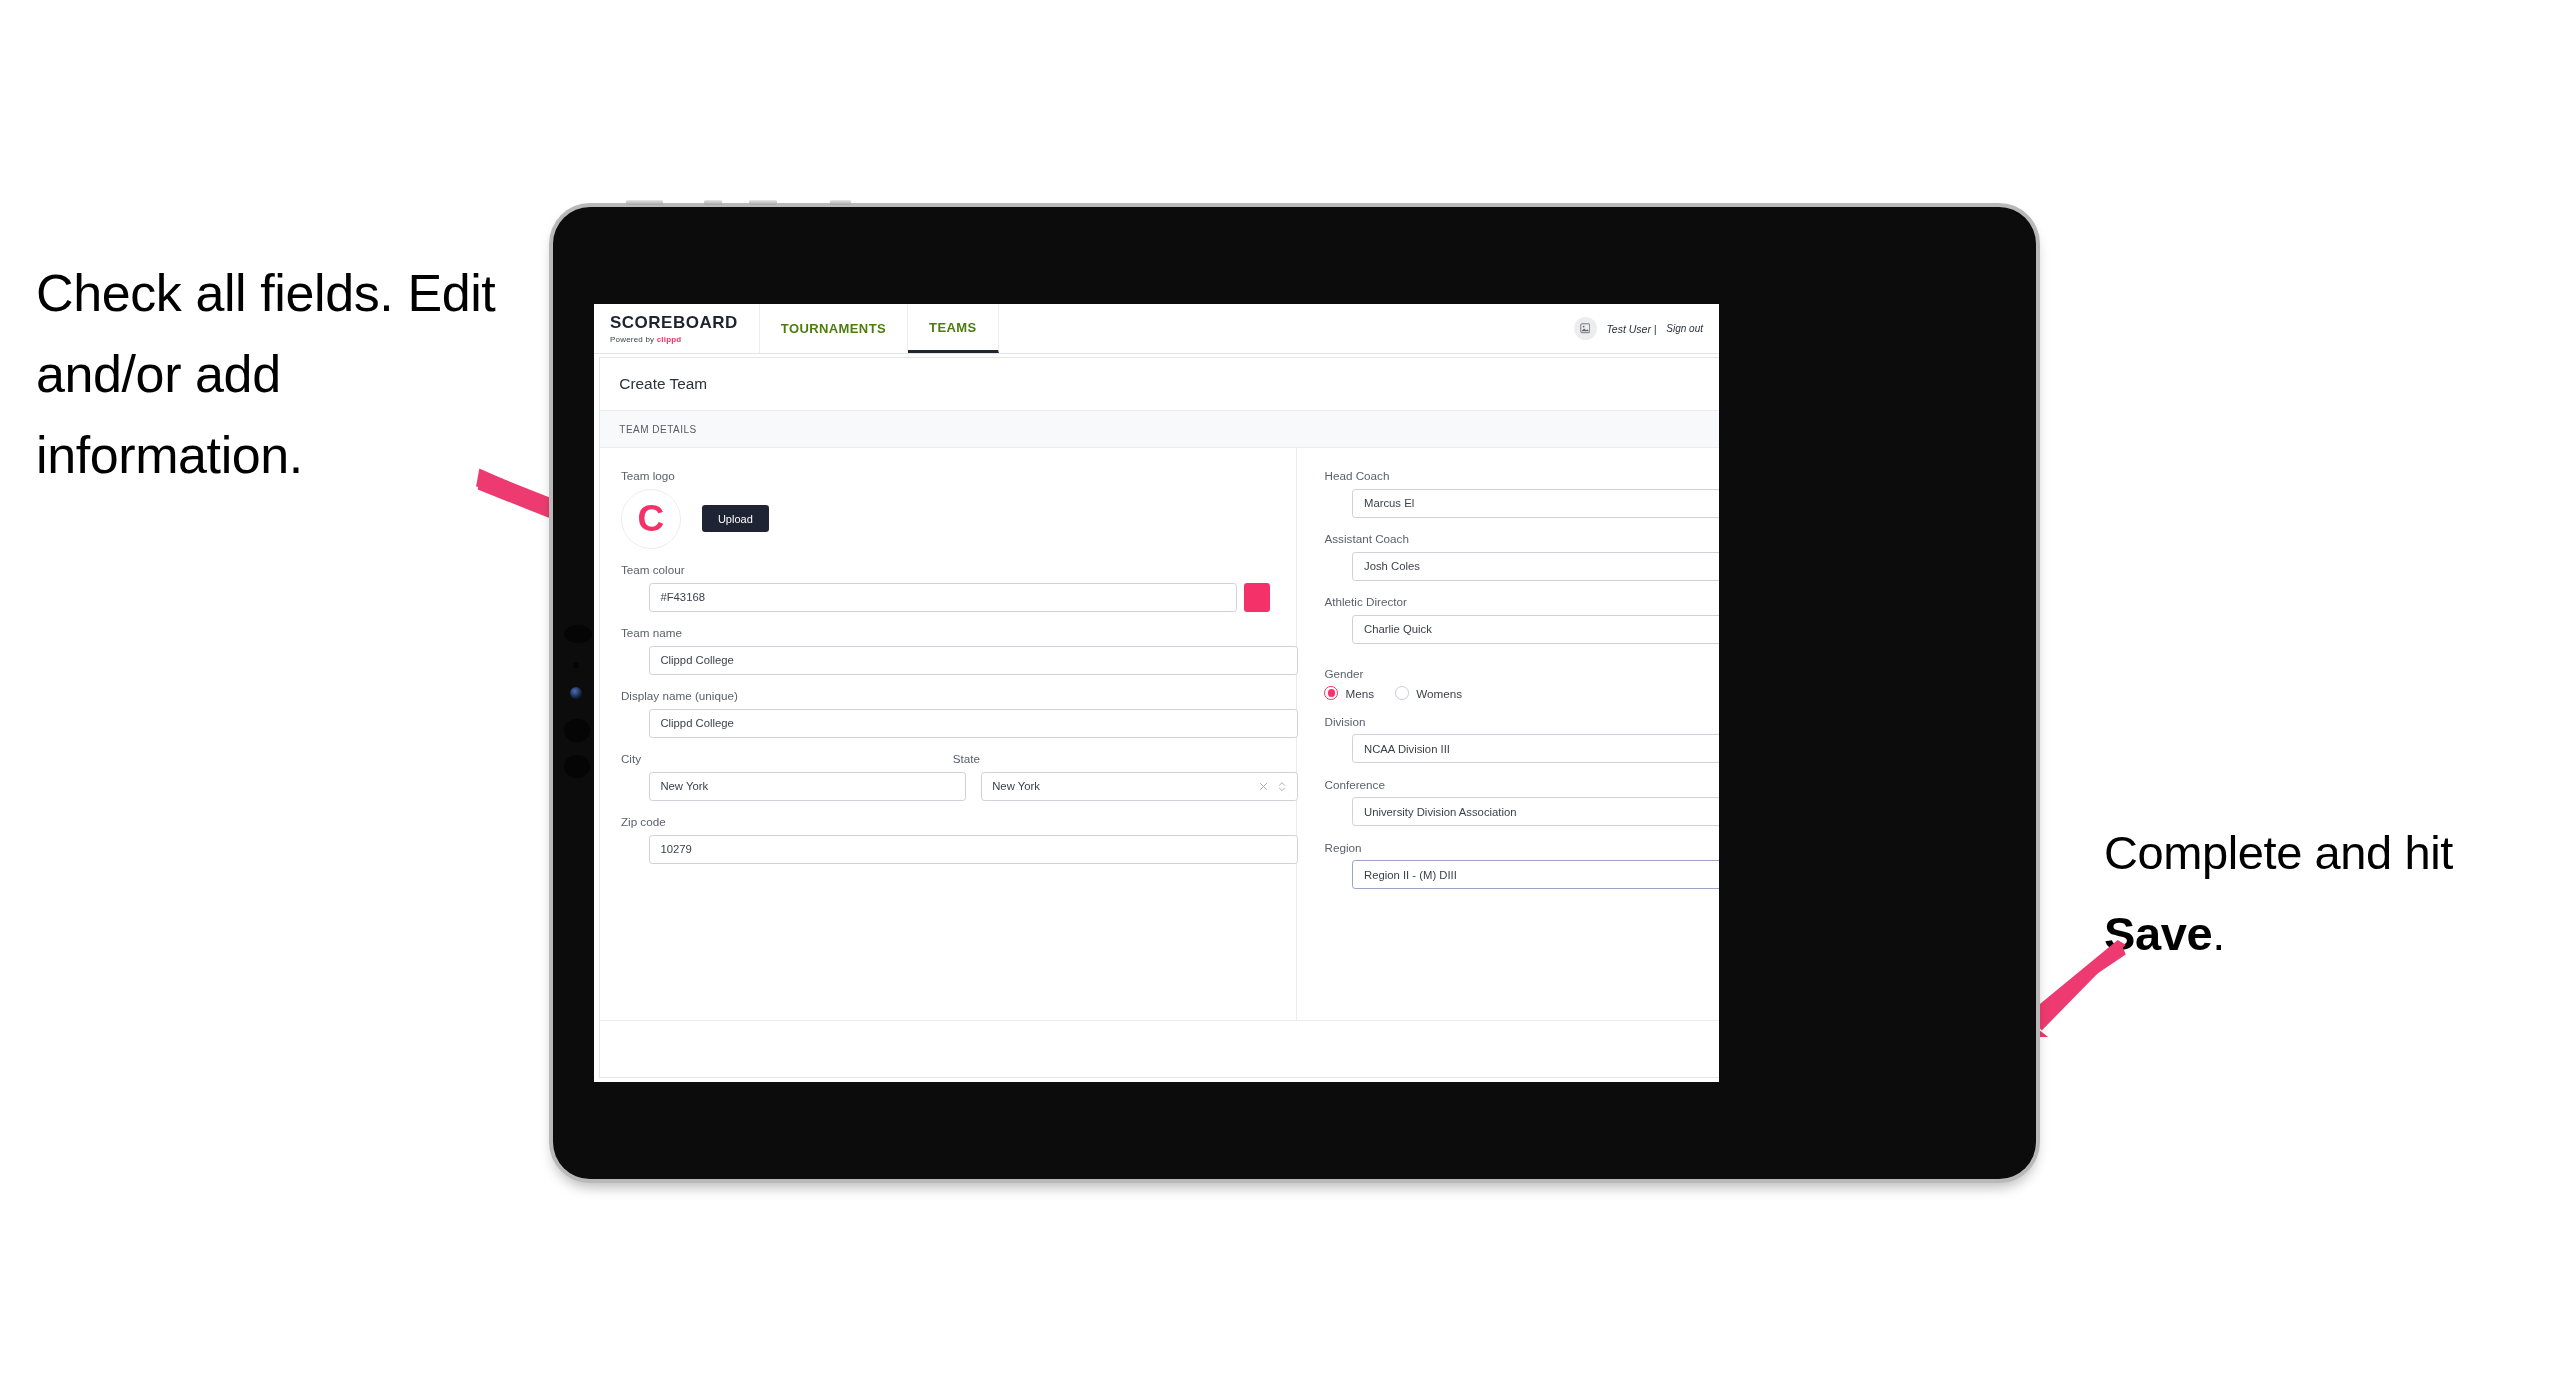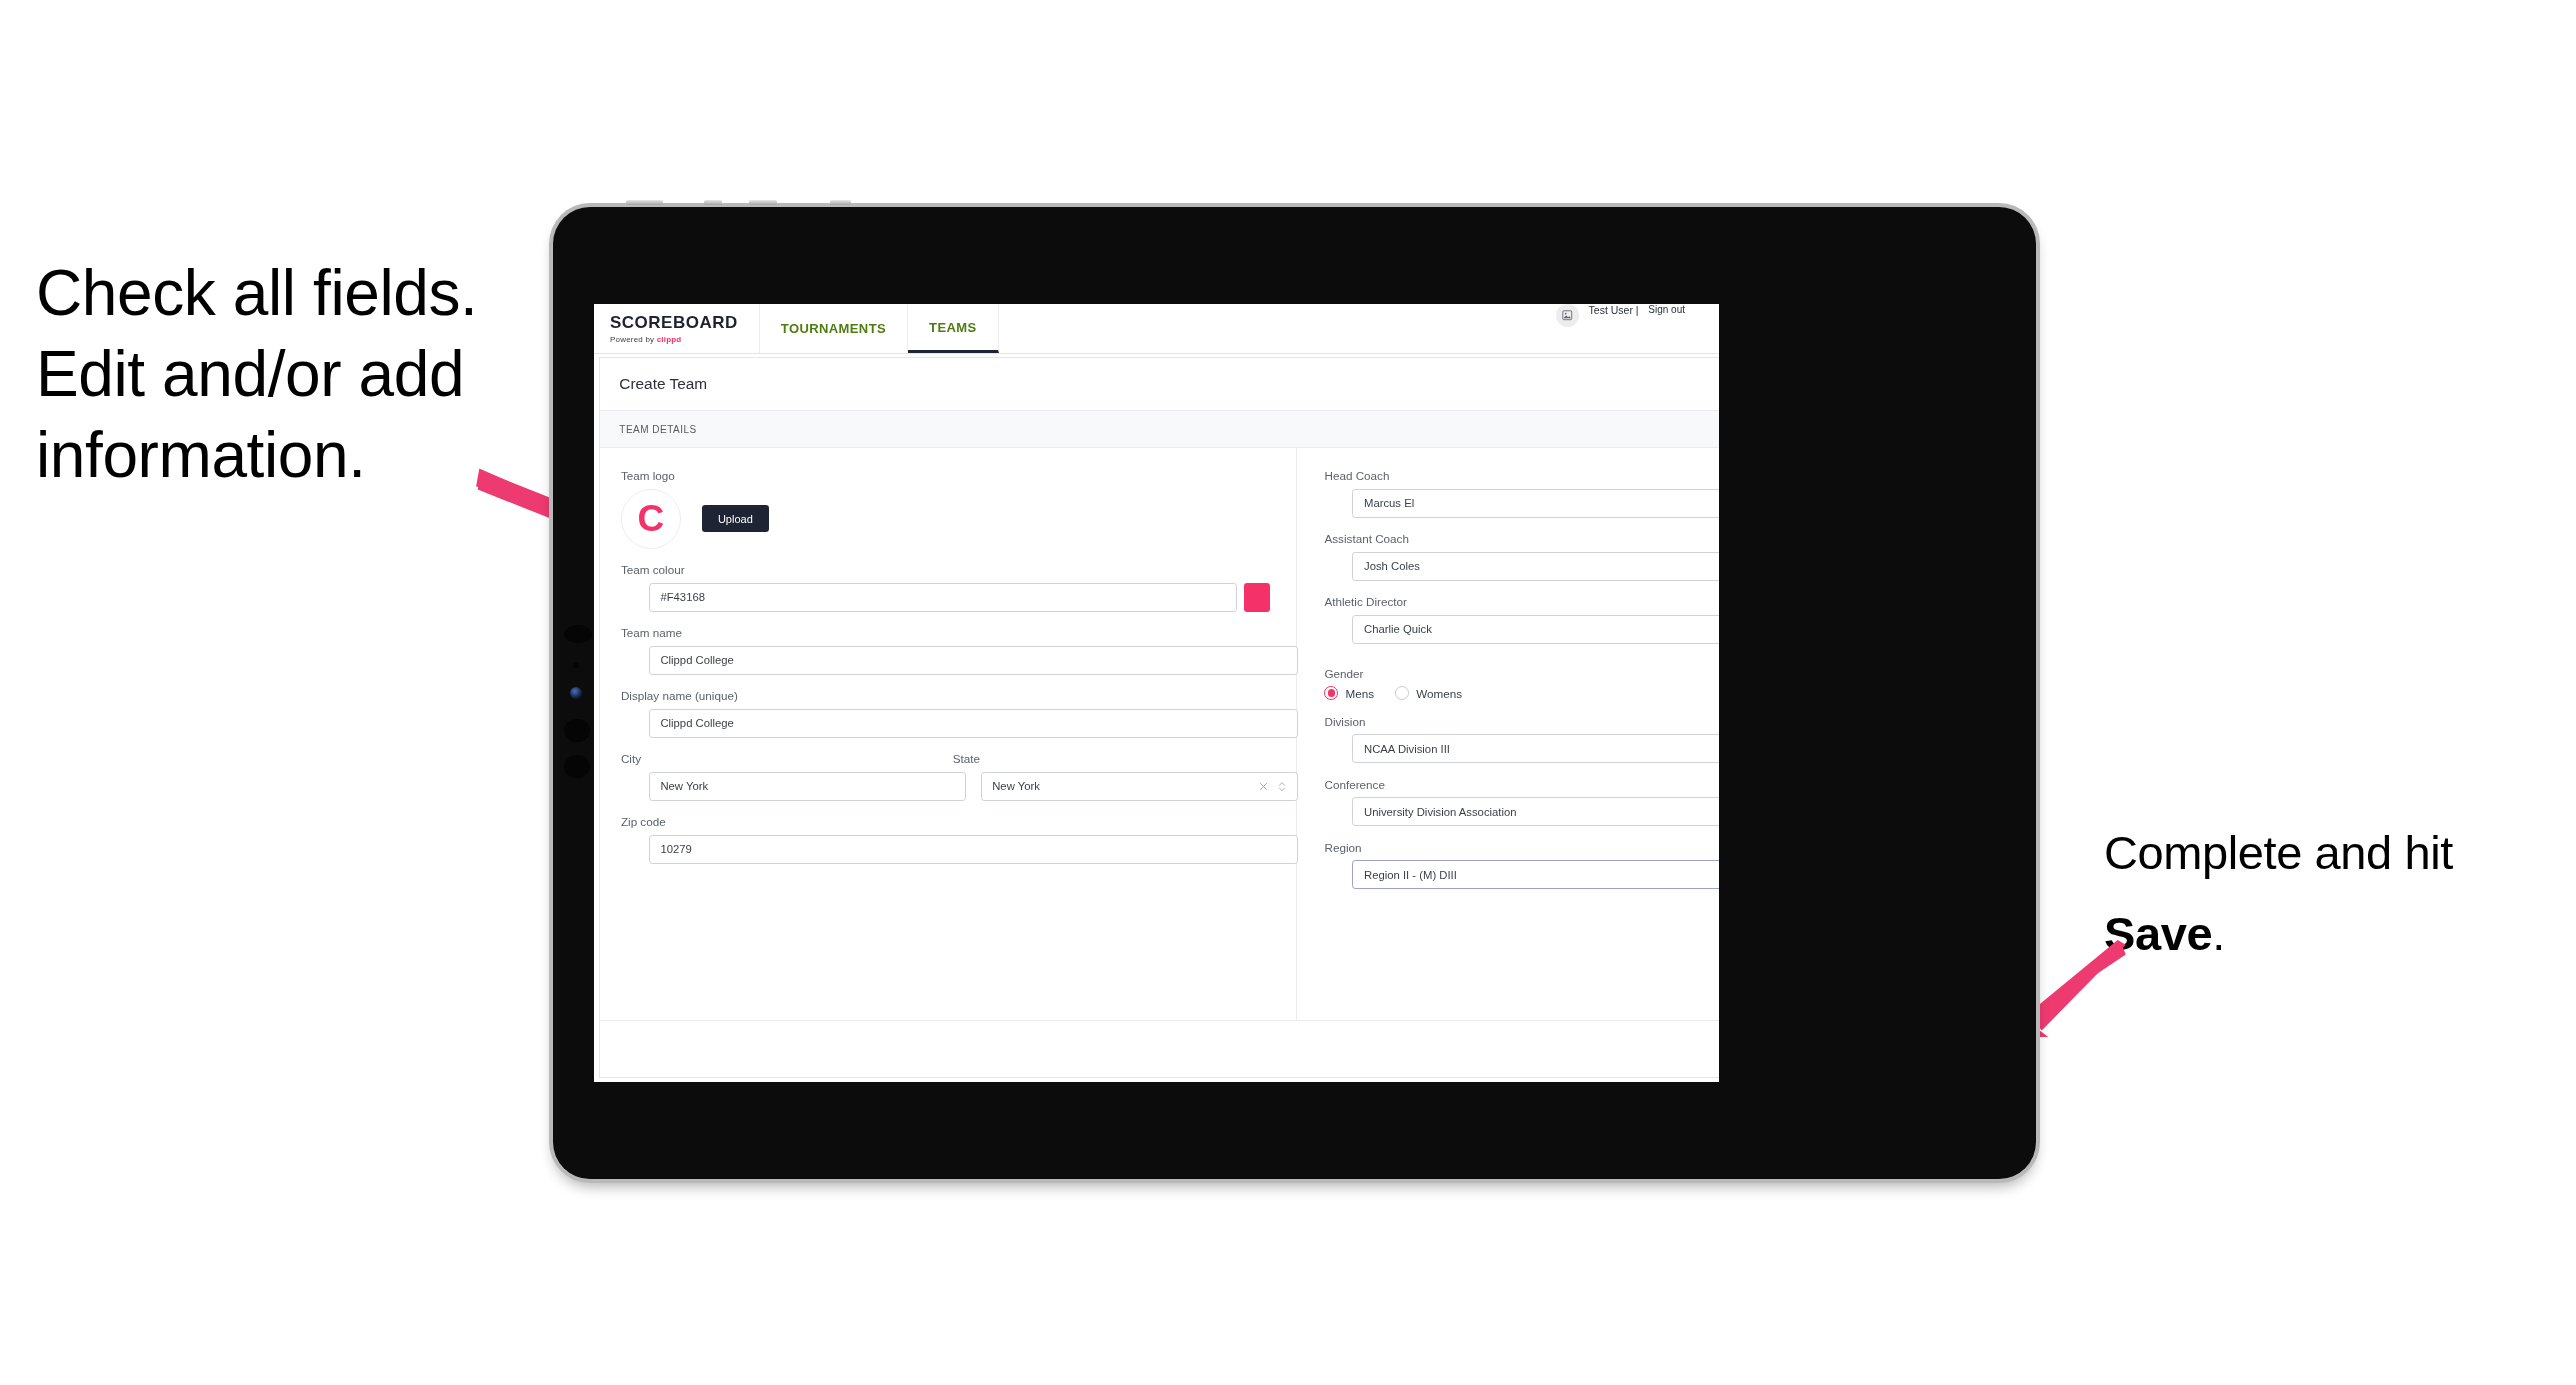--- a/index.html
+++ b/index.html
@@ -14,21 +14,21 @@
   .annot {
     position: absolute;
     color: #000;
     font-family: "Liberation Sans", sans-serif;
     font-weight: 400;
     letter-spacing: -0.4px;
   }
   #annot-left {
     left: 36px; top: 253px;
     width: 502px;
-    font-size: 64px;
+    font-size: 52px;
     line-height: 81px;
   }
   #annot-right {
     left: 2104px; top: 812px;
     width: 438px;
     font-size: 47px;
     line-height: 81px;
   }
   #annot-right b { font-weight: 700; }
 
@@ -89,22 +89,23 @@
   .navtab {
     display: flex; align-items: center;
     padding: 8px 21px;
     font-size: 13px; color: #4d7c0f; letter-spacing: 0.4px;
     border-right: 0.8px solid #eceded;
     cursor: pointer;
     font-weight: bold;
   }
   .navtab.active { border-bottom: 3.2px solid #1e2535; }
   #navright {
-    margin-left: auto; display: flex; align-items: flex-start; gap: 9.7px;
-    padding-right: 34px;
+    margin-left: auto; display: flex; align-items: center; gap: 9.7px;
+    padding-right: 16px;
+    font-style: italic;
   }
   #avatar {
     width: 23px; height: 23px; border-radius: 50%;
     background: #ededed; display: flex; align-items: center; justify-content: center;
   }
   #navright .uname { font-size: 10.5px; color: #2a2f3a; }
   #navright .signout { font-size: 10px; color: #2a2f3a; cursor: pointer; }
 
   
   #card {

